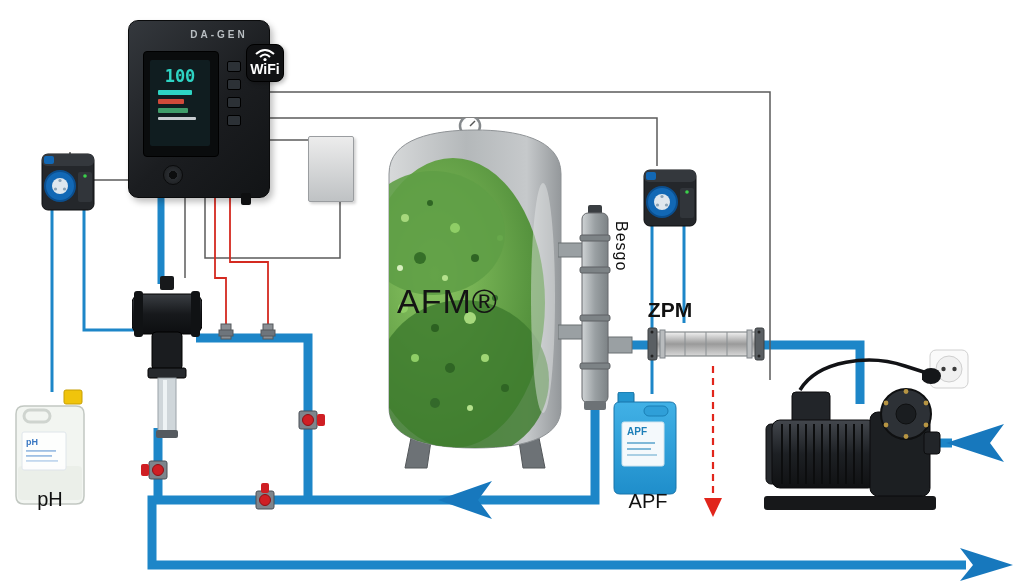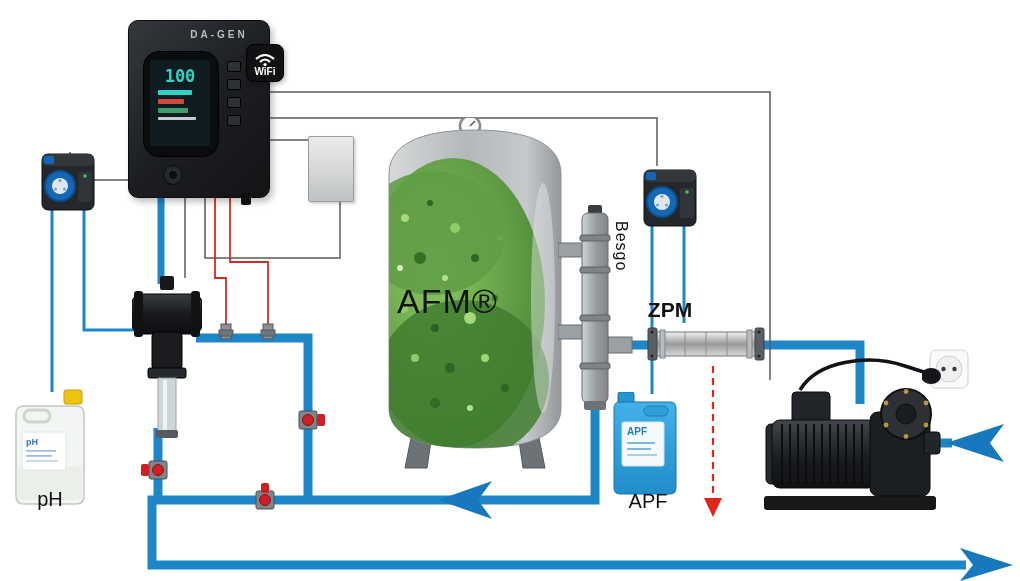--- a/index.html
+++ b/index.html
@@ -16,21 +16,21 @@
     background:linear-gradient(135deg,#34383d 0%,#1b1d20 55%,#121416 100%);
     border:1px solid #0a0b0c;border-radius:10px;
     box-shadow:3px 4px 6px rgba(0,0,0,.25);
   }
   .controller .brand{
     position:absolute;top:8px;left:0;right:0;text-align:center;
     color:#b9bec2;font-size:10px;letter-spacing:3px;font-weight:600;padding-left:40px;
   }
   .controller .bezel{
     position:absolute;left:14px;top:30px;width:74px;height:104px;
-    background:#0a0c0d;border:1px solid #000;border-radius:16px;
+    background:#0a0c0d;border:1px solid #000;border-radius:4px;
   }
   .controller .screen{
     position:absolute;left:6px;top:8px;width:60px;height:86px;
     background:#101d20;border-radius:2px;overflow:hidden;
   }
   .controller .screen .value{
     color:#2ed3c3;font-size:17px;font-weight:700;text-align:center;margin-top:6px;
     font-family:"DejaVu Sans Mono",monospace;
   }
   .controller .bar{height:5px;margin:4px 8px 0 8px;border-radius:1px;}
@@ -44,21 +44,21 @@
   }
   .controller .gland{
     position:absolute;right:18px;bottom:-8px;width:10px;height:12px;background:#0e0f10;border-radius:2px;
   }
   
   .wifi{
     background:#101113;border-radius:8px;border:1px solid #000;
     display:flex;flex-direction:column;align-items:center;justify-content:flex-end;
     box-shadow:2px 2px 4px rgba(0,0,0,.25);
   }
-  .wifi .txt{color:#fff;font-size:10px;font-weight:700;margin-bottom:4px;}
+  .wifi .txt{color:#fff;font-size:14px;font-weight:700;margin-bottom:4px;}
   
   .jbox{
     background:linear-gradient(180deg,#ececec,#bfc2c4);
     border:1px solid #9a9da0;border-radius:2px;box-shadow:2px 2px 3px rgba(0,0,0,.18);
   }
   
   .besgo-lbl{
     position:absolute;left:54px;top:16px;height:80px;
     writing-mode:vertical-rl;font-size:16px;color:#0d0d0d;letter-spacing:1px;
   }

